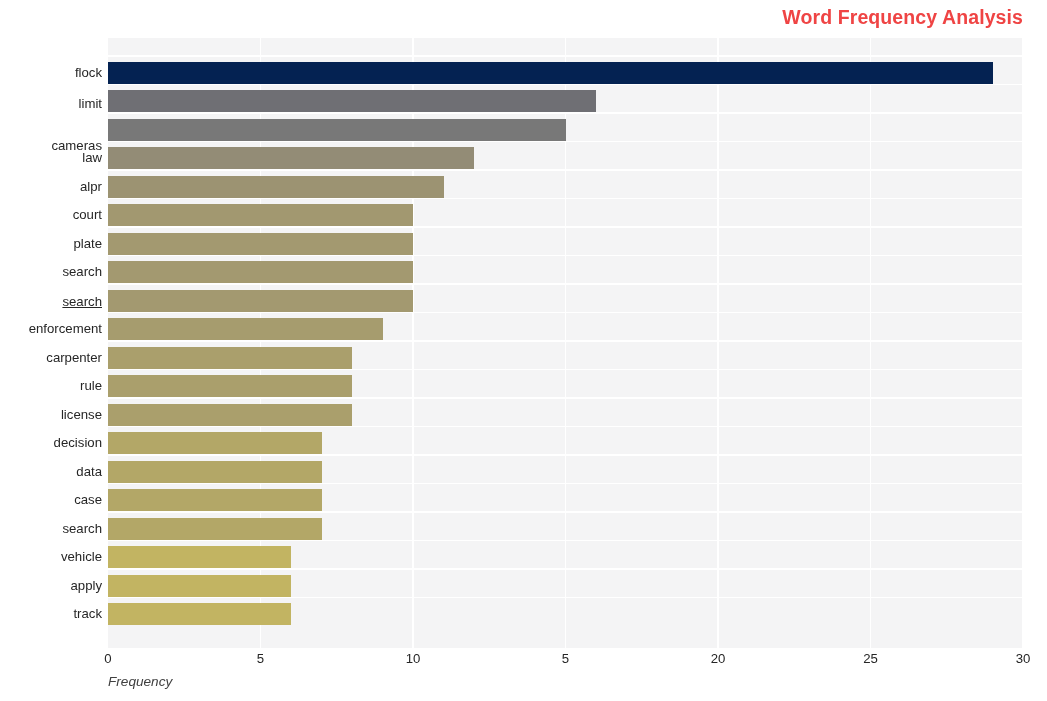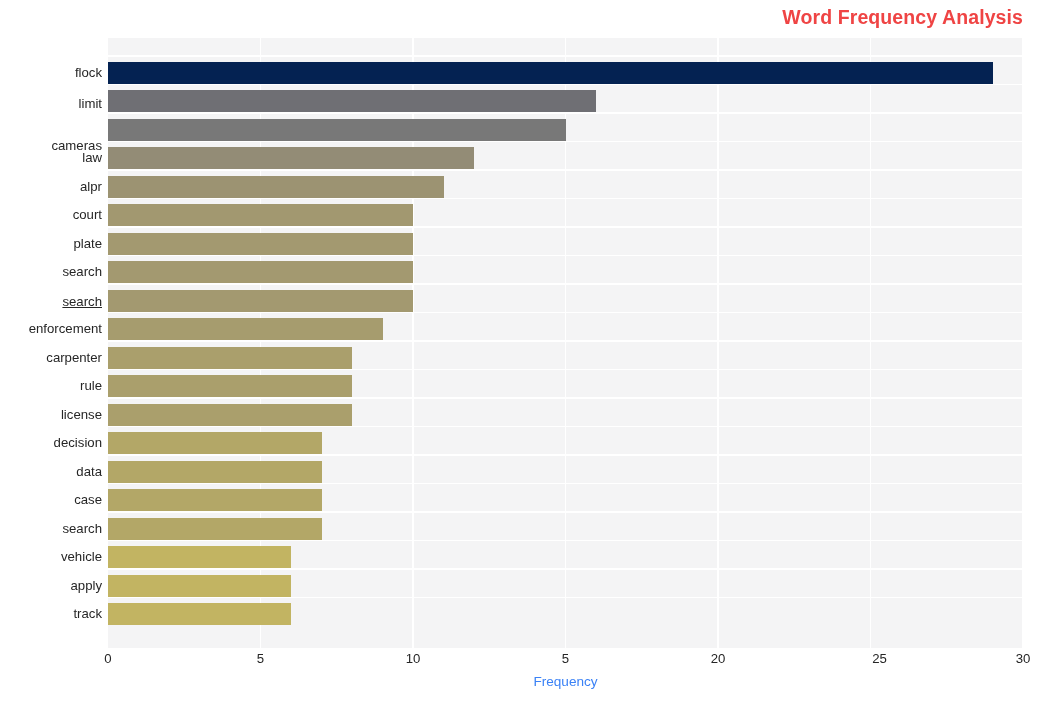--- a/index.html
+++ b/index.html
@@ -118,24 +118,25 @@
     font-size: 13.2px;
     color: #262626;
     white-space: nowrap;
   }
 
   #x-axis-label {
     position: absolute;
     left: 108px;
     top: 674px;
     width: 915px;
-    text-align: center;
+    text-align: left;
     font-size: 13.6px;
-    color: #3b82f6;
-    white-space: nowrap;
+    color: #404040;
+    white-space: nowrap;
+    font-style: italic;
   }
 </style>
 </head>
 <body>
 
 <div id="figure">
 
   <div id="chart-title">Word Frequency Analysis</div>
 
   <div id="plot-area">
@@ -252,18 +253,18 @@
       <div class="y-tick" style="top: 512.355px;">vehicle</div>
       <div class="y-tick" style="top: 540.86px;">apply</div>
       <div class="y-tick" style="top: 569.364px;">track</div>
     </div>
   <div id="x-ticks">
       <div class="x-tick" style="left: 108px;">0</div>
       <div class="x-tick" style="left: 260.5px;">5</div>
       <div class="x-tick" style="left: 413px;">10</div>
       <div class="x-tick" style="left: 565.5px;">5</div>
       <div class="x-tick" style="left: 718px;">20</div>
-      <div class="x-tick" style="left: 870.5px; margin-left: 9px;">25</div>
+      <div class="x-tick" style="left: 870.5px;">25</div>
       <div class="x-tick" style="left: 1023px;">30</div>
     </div>
 
   <div id="x-axis-label">Frequency</div>
 </div>
 
 </body></html>

